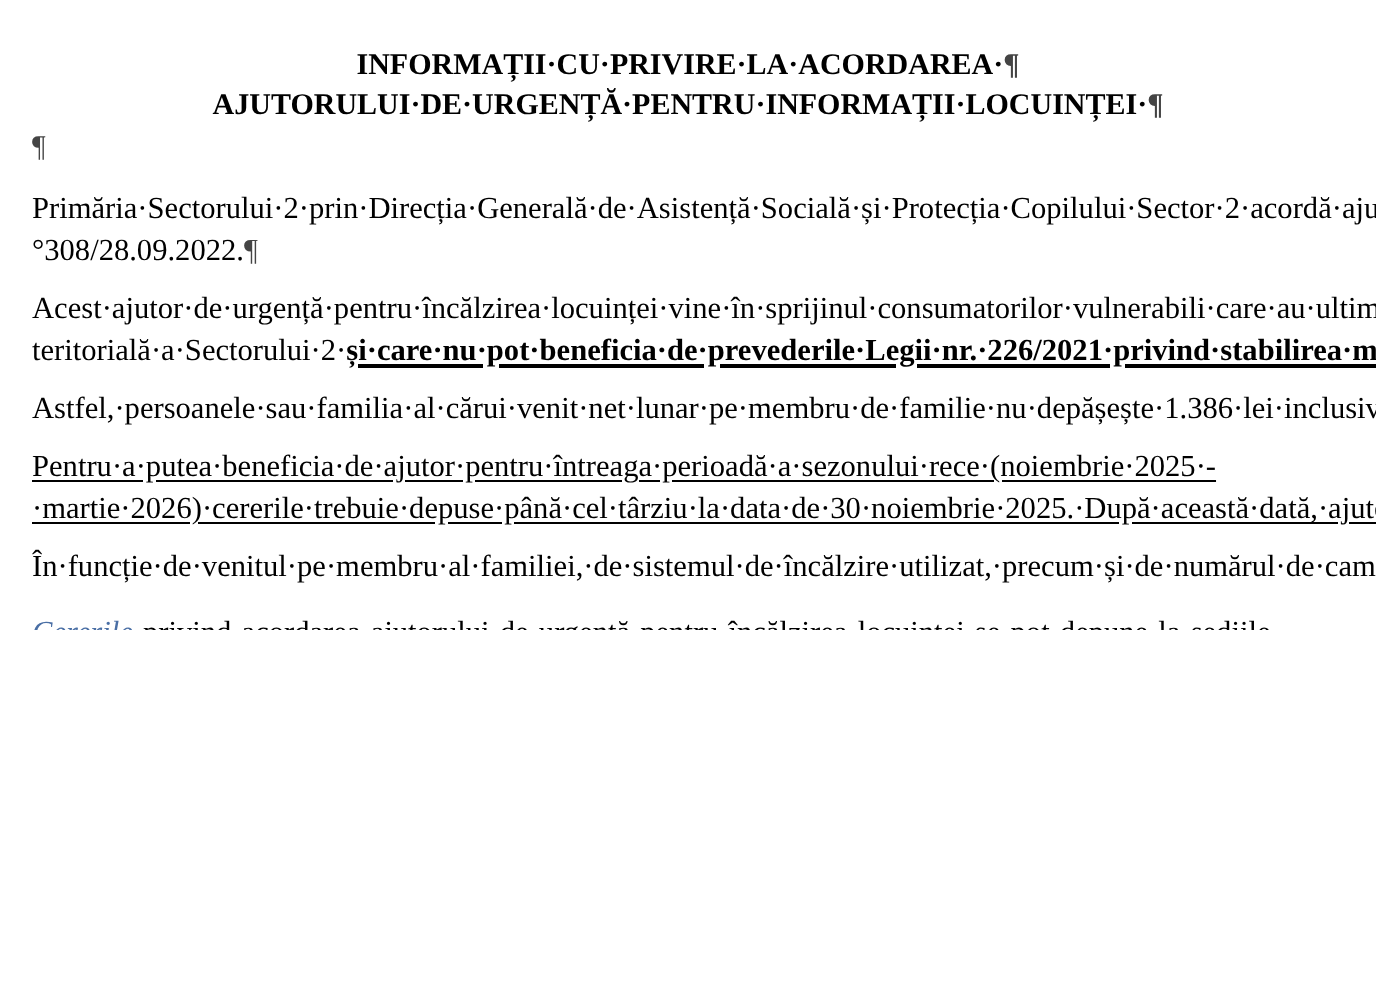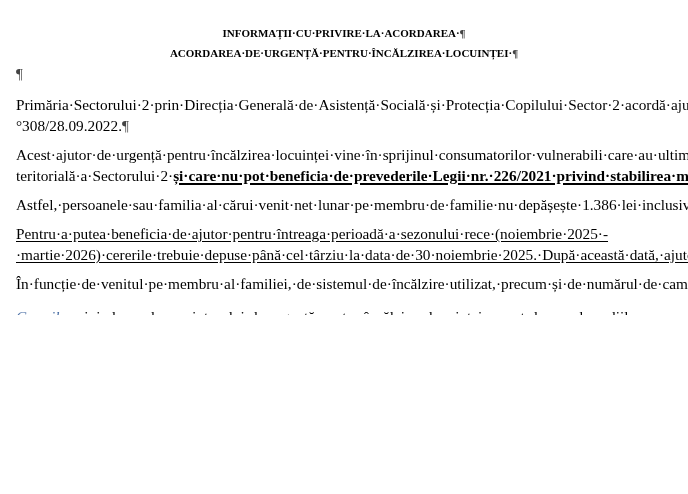--- a/index.html
+++ b/index.html
@@ -2,21 +2,21 @@
 <html><head>
 <meta charset="utf-8">
 <style>
   html, body { margin: 0; padding: 0; background: #ffffff; }
   body {
     width: 688px; height: 494px; overflow: hidden; position: relative;
     font-family: "Liberation Serif", serif; color: #000;
   }
   .page { position: absolute; left: 16px; top: 0; width: 656px; }
   .title {
-    text-align: center; font-weight: bold; font-size: 11px; line-height: 20px;
+    text-align: center; font-weight: bold; font-size: 15px; line-height: 20px;
     margin-top: 23px;
   }
   .empty { font-size: 15px; line-height: 20px; height: 20px; margin-top: 1px; }
   p.body {
     margin: 0; font-size: 15.3px; line-height: 21px; text-align: justify;
     text-align-last: left;
   }
   .p1 { margin-top: 10px !important; }
   .gap { margin-top: 8px !important; }
   .u { text-decoration: underline; text-underline-offset: 2px; }
@@ -25,21 +25,21 @@
   .pilcrow { color: #444; }
   .cut { height: 21px; overflow: hidden; }
   .cut p { margin-top: 12px; }
 </style>
 </head>
 <body>
 
 <div class="page">
   <div class="title">
     <div><span>INFORMAȚII·CU·PRIVIRE·LA·ACORDAREA·</span><span class="pilcrow">¶</span></div>
-    <div><span>ACORDAREA·DE·URGENȚĂ·PENTRU·ÎNCĂLZIREA·LOCUINȚEI·</span><span class="pilcrow">¶</span></div>
+    <div><span>AJUTORULUI·DE·URGENȚĂ·PENTRU·INFORMAȚII·LOCUINȚEI·</span><span class="pilcrow">¶</span></div>
   </div>
 
   <div class="empty"><span class="pilcrow">¶</span></div>
 
   <p class="body p1"><span>Primăria·Sectorului·2·prin·Direcția·Generală·de·Asistență·Socială·și·Protecția·Copilului·Sector·2·acordă·ajutoare·de·urgență·pentru·încălzirea·locuinței·în·baza·HCL·Sector·2·nr.°308/28.09.2022.</span><span class="pilcrow">¶</span></p>
 
   <p class="body gap"><span>Acest·ajutor·de·urgență·pentru·încălzirea·locuinței·vine·în·sprijinul·consumatorilor·vulnerabili·care·au·ultimul·domiciliu·pe·raza·administrativ-teritorială·a·Sectorului·2·</span><span class="bu">și·care·nu·pot·beneficia·de·prevederile·Legii·nr.·226/2021·privind·stabilirea·măsurilor·de·protecție·socială·pentru·consumatorul·vulnerabil,·din·motive·ce·țin·de·regimul·juridic·al·locuinței.</span></p>
 
   <p class="body gap"><span>Astfel,·persoanele·sau·familia·al·cărui·venit·net·lunar·pe·membru·de·familie·nu·depășește·1.386·lei·inclusiv,·cu·respectarea·eligibilității·privind·bunurile·deținute,·conform·</span></p>
 

